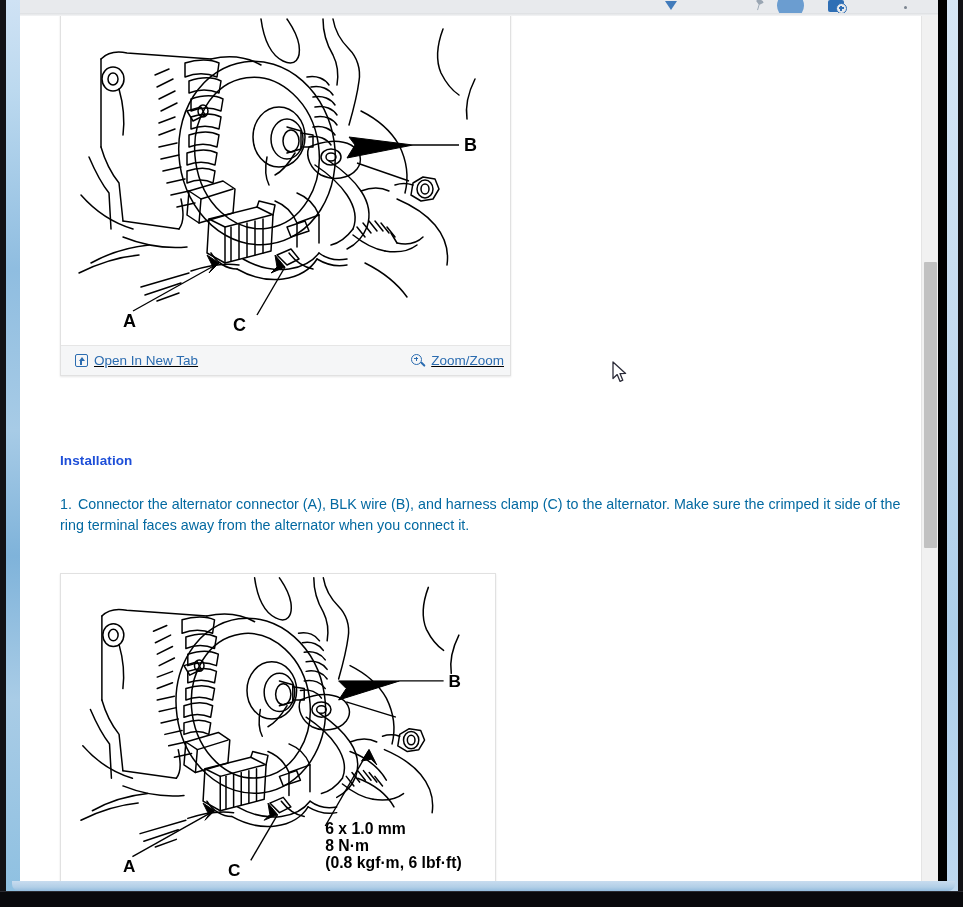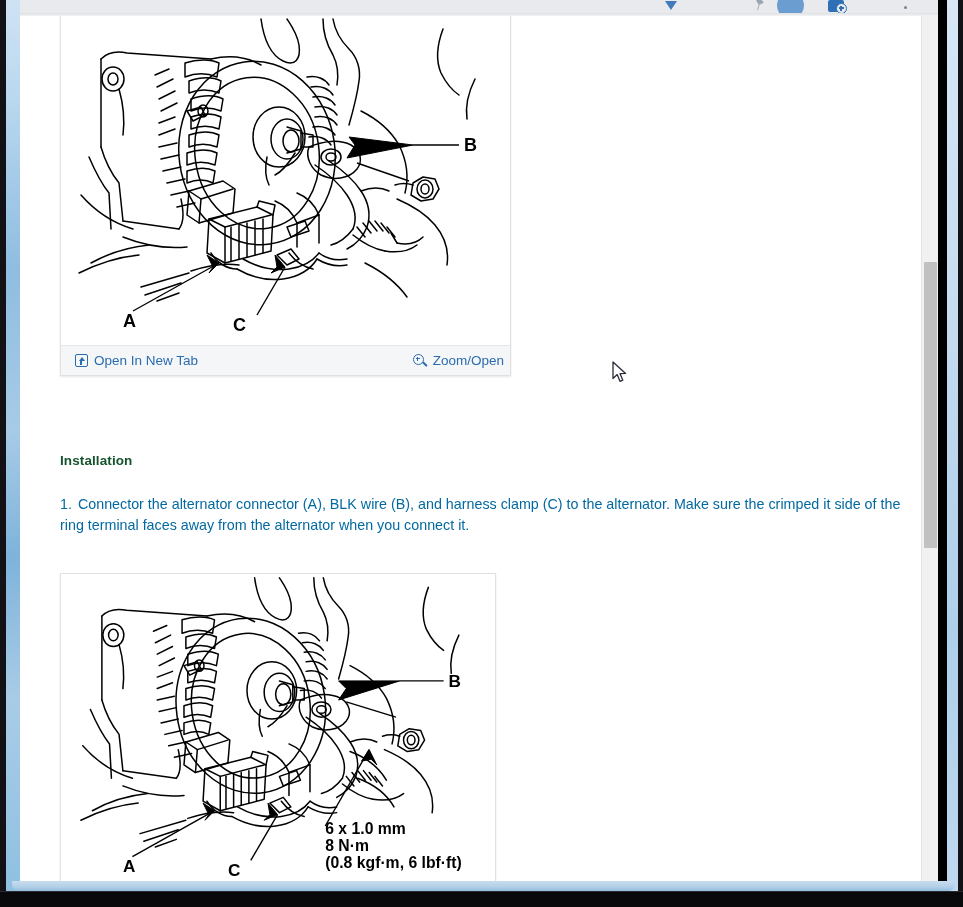--- a/index.html
+++ b/index.html
@@ -183,20 +183,21 @@
 
   .img-footer {
     position: relative;
     height: 30px;
     background: #f5f6f7;
     border-top: 1px solid #e6e6e6;
     display: flex;
     align-items: center;
     justify-content: space-between;
     padding: 0 6px 0 14px;
+    text-decoration: underline;
   }
   .fl {
     display: inline-flex;
     align-items: center;
     gap: 6px;
     color: #2b6cb0;
     font-size: 13.5px;
     cursor: pointer;
     white-space: nowrap;
   }
@@ -252,21 +253,21 @@
     transform: rotate(45deg);
     border-radius: 1px;
   }
 
   
   .section-h {
     position: absolute;
     left: 40px; top: 437px;
     font-size: 13.5px;
     font-weight: bold;
-    color: #14532d;
+    color: #1d4ed8;
     letter-spacing: .1px;
   }
   .step {
     position: absolute;
     left: 40px; top: 478px;
     width: 860px;
     font-size: 14.3px;
     line-height: 20.5px;
     color: #0369a1;
   }
@@ -499,21 +500,21 @@
         <div class="img-footer">
           <span class="fl">
             <span class="ico-newtab"></span>
             <span class="fl-label">Open In New Tab</span>
           </span>
           <span class="fl">
             <span class="ico-zoom">
               <span class="lens"></span>
                 <span class="handle"></span>
             </span>
-            <span class="fl-label">Zoom/Open</span>
+            <span class="fl-label">Zoom/Zoom</span>
           </span>
         </div>
       </div>
 
       <div class="section-h">Installation</div>
 
       <div class="step">
         <span class="step-num">1.</span>
         <span>Connector the alternator connector (A), BLK wire (B), and harness clamp (C) to the alternator. Make sure the crimped it side of the ring terminal faces away from the alternator when you connect it.</span>
       </div>

